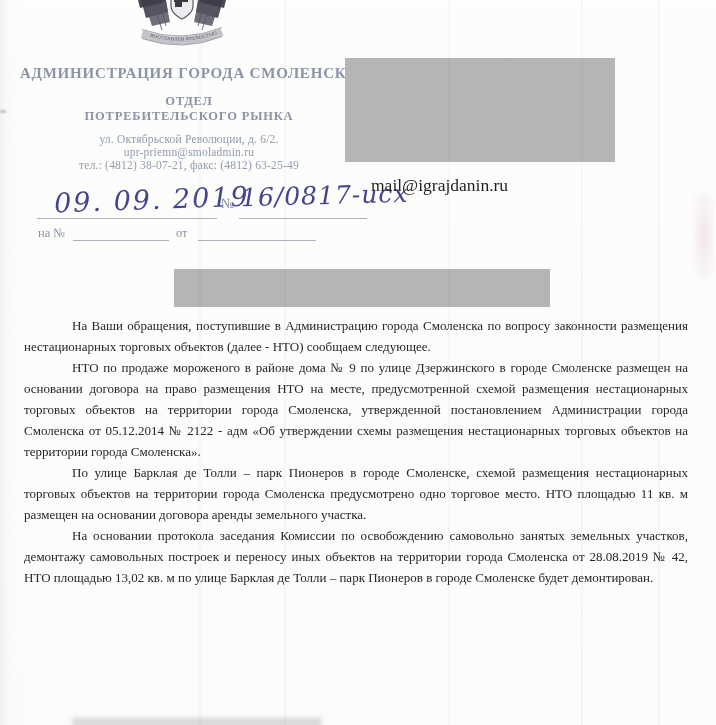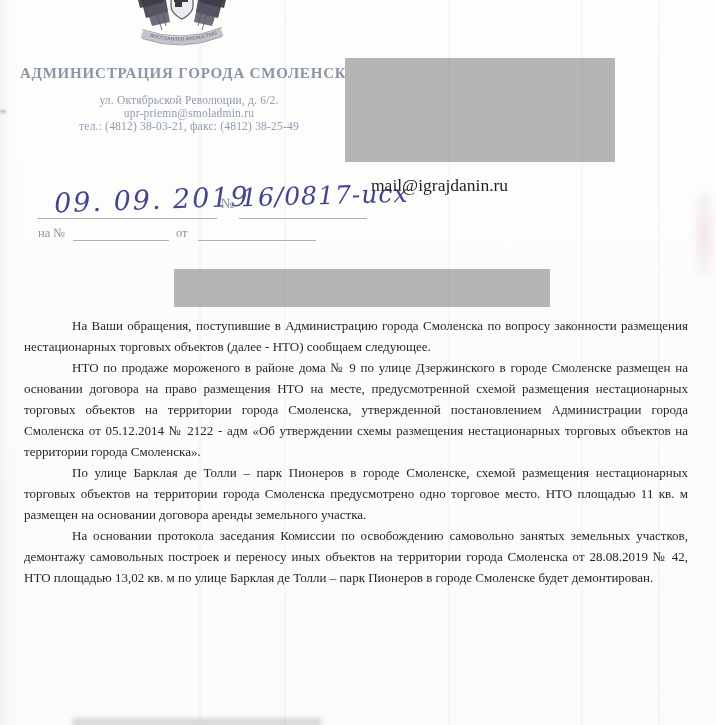--- a/index.html
+++ b/index.html
@@ -104,25 +104,27 @@
     <path d="M10,56 Q50,70 90,54" fill="none" stroke="#8d8d98" stroke-width="0.8" transform="translate(0,-4.5)"></path>
     <path d="M10,56 Q50,70 90,54" fill="none" stroke="#8d8d98" stroke-width="0.8" transform="translate(0,4.5)"></path>
     <text font-size="4.6" fill="#50505c" letter-spacing="0.4" font-family="Liberation Serif, serif">
       <textPath href="#ribbonPath" xlink:href="#ribbonPath" startOffset="10%">ВОССЛАВЛЕН КРЕПОСТЬЮ</textPath>
     </text>
   </svg>
 
   <div class="letterhead">
     <div class="org-name">АДМИНИСТРАЦИЯ ГОРОДА СМОЛЕНСКА</div>
     <div class="dept">
+      <div>ОТДЕЛ</div>
+      <div>ПОТРЕБИТЕЛЬСКОГО РЫНКА</div>
     </div>
     <div class="addr">
       <div>ул. Октябрьской Революции, д. 6/2.</div>
       <div>upr-priemn@smoladmin.ru</div>
-      <div>тел.: (4812) 38-03-21, факс: (4812) 38-25-49</div>
+      <div>тел.: (4812) 38-07-21, факс: (4812) 63-25-49</div>
     </div>
   </div>
 
   <div class="handwriting hw-date">09. 09. 2019</div>
   <div class="no-sign">№</div>
   <div class="handwriting hw-num">16/0817-исх</div>
   <div class="uline u1"></div>
   <div class="uline u2"></div>
 
   <div class="reply-label reply-na">на №</div>

